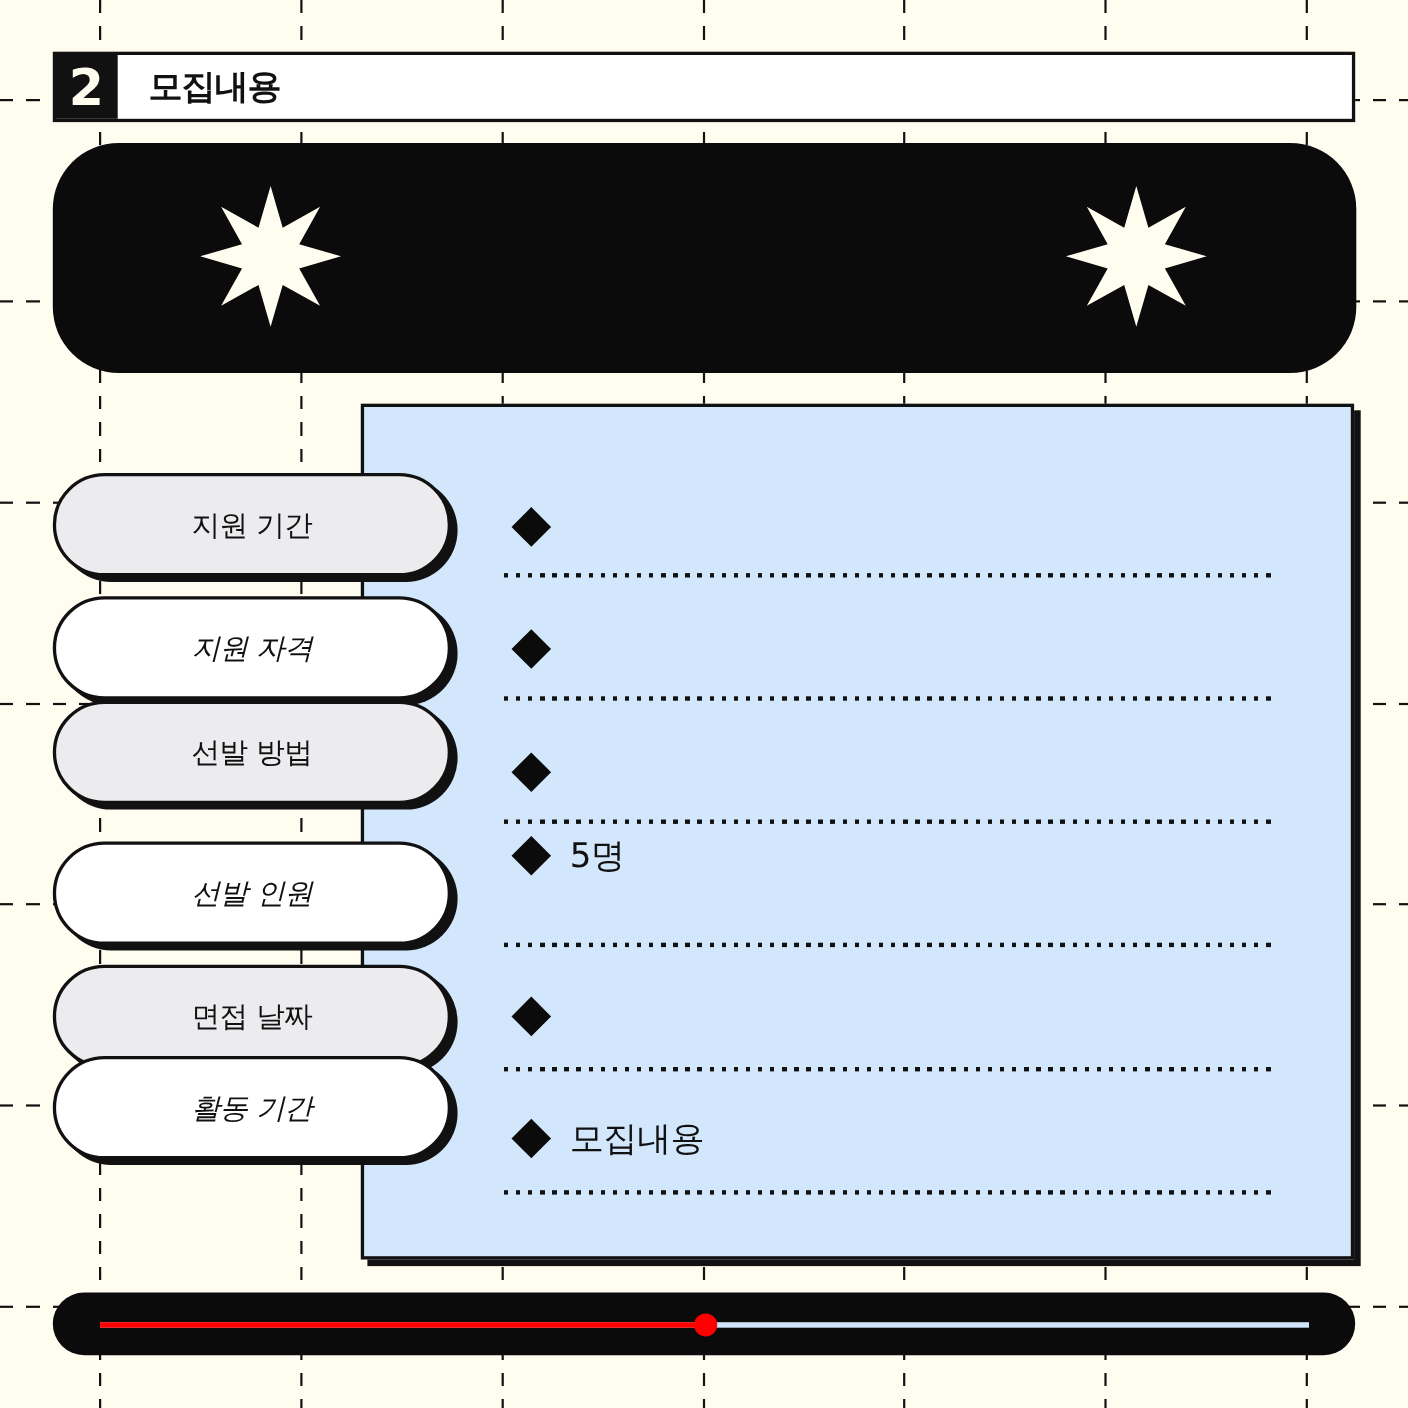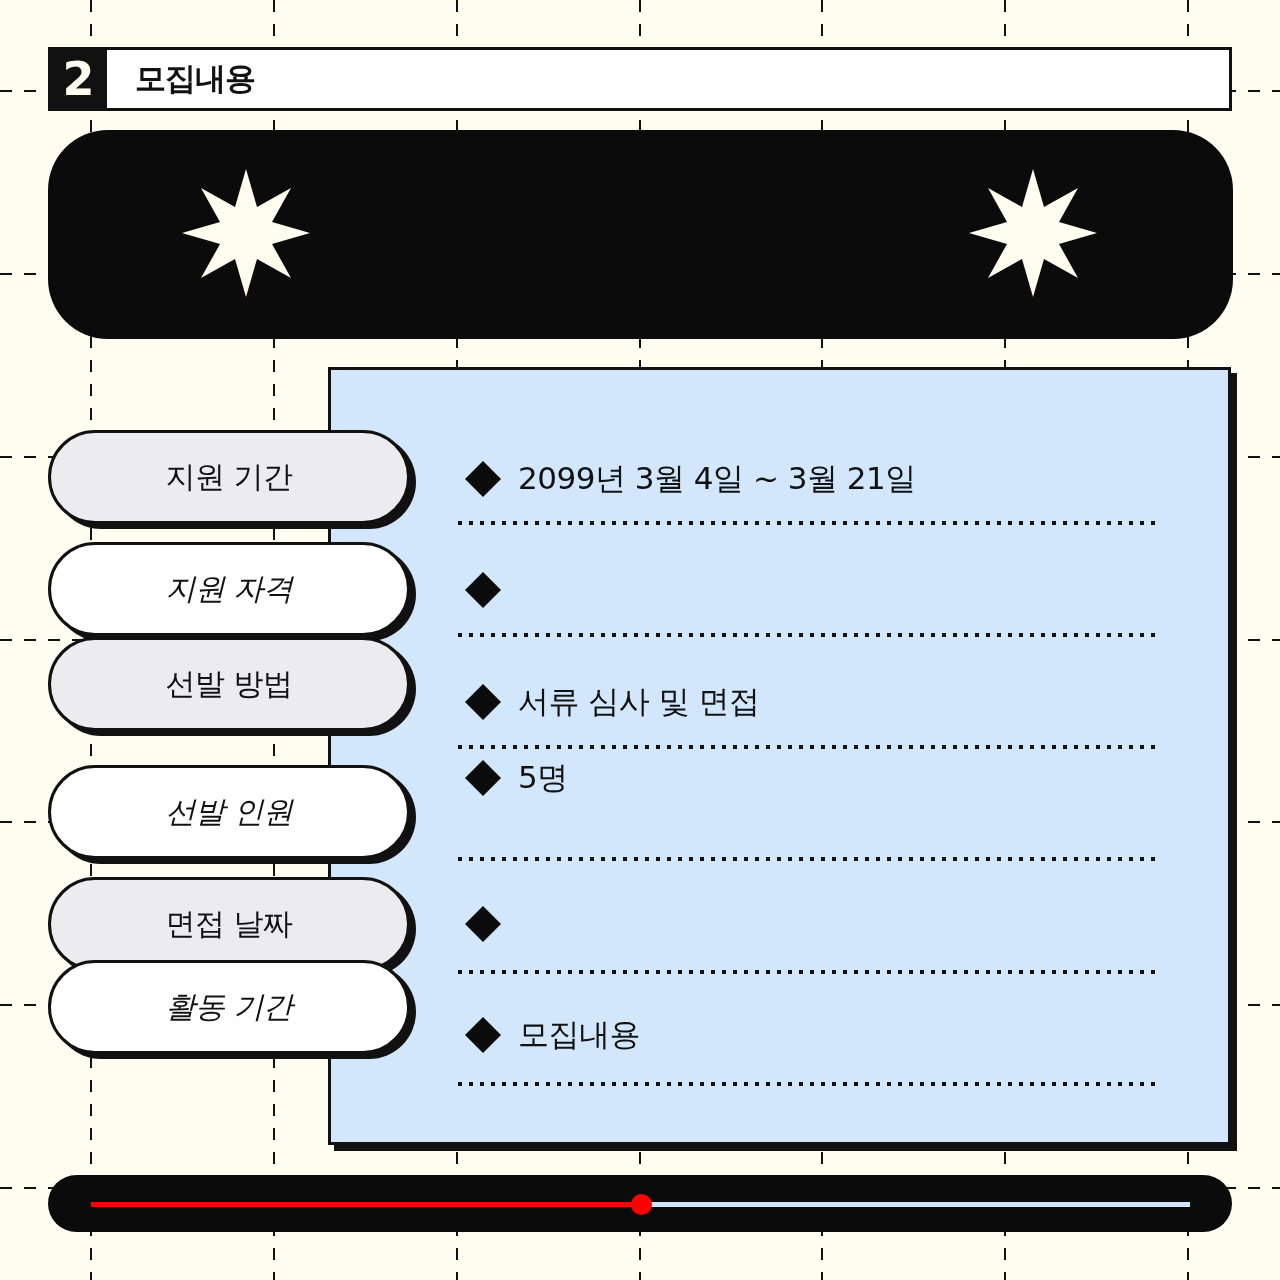--- a/index.html
+++ b/index.html
@@ -48,21 +48,21 @@
   }
   .panel {
     position:absolute; left:328px; top:367px; width:903px; height:778px;
     box-sizing:border-box; background:#d2e6fc; border:3px solid #111;
   }
 
   .row-label {
     position:absolute; left:48px; width:362px; height:94px;
     box-sizing:border-box; border:3px solid #111; border-radius:47px;
     display:flex; align-items:center; justify-content:center;
-    font-size:30px; letter-spacing:-0.5px;
+    font-size:26px; letter-spacing:-0.5px;
     box-shadow:6px 5px 0 #111;
   }
   .row-label.alt { background:#ececef; }
   .row-label.plain { background:#ffffff;font-style:italic; }
 
   .row-value {
     position:absolute; left:464px; height:50px; display:flex; align-items:center;
     font-size:31px; letter-spacing:-0.5px;
   }
   .row-value .diamond {
@@ -131,21 +131,20 @@
 
 <div class="row-label alt" style="top:430px">
   <span>지원 기간</span>
 </div>
 <div class="row-value" style="top:454px">
   <span class="diamond">
       <svg viewBox="0 0 38 38">
         <polygon points="19,1 37,19 19,37 1,19" fill="#0b0b0b"></polygon>
       </svg>
     </span>
-  <span>2099년 3월 4일 ~ 3월 21일</span>
 </div>
 <div class="dotline" style="top:521px"></div>
 
 <div class="row-label plain" style="top:542px">
   <span>지원 자격</span>
 </div>
 <div class="row-value" style="top:565px">
   <span class="diamond">
       <svg viewBox="0 0 38 38">
         <polygon points="19,1 37,19 19,37 1,19" fill="#0b0b0b"></polygon>
@@ -156,21 +155,20 @@
 
 <div class="row-label alt" style="top:637px">
   <span>선발 방법</span>
 </div>
 <div class="row-value" style="top:677px">
   <span class="diamond">
       <svg viewBox="0 0 38 38">
         <polygon points="19,1 37,19 19,37 1,19" fill="#0b0b0b"></polygon>
       </svg>
     </span>
-  <span>서류 심사 및 면접</span>
 </div>
 <div class="dotline" style="top:745px"></div>
 
 <div class="row-label plain" style="top:765px">
   <span>선발 인원</span>
 </div>
 <div class="row-value" style="top:753px">
   <span class="diamond">
       <svg viewBox="0 0 38 38">
         <polygon points="19,1 37,19 19,37 1,19" fill="#0b0b0b"></polygon>

